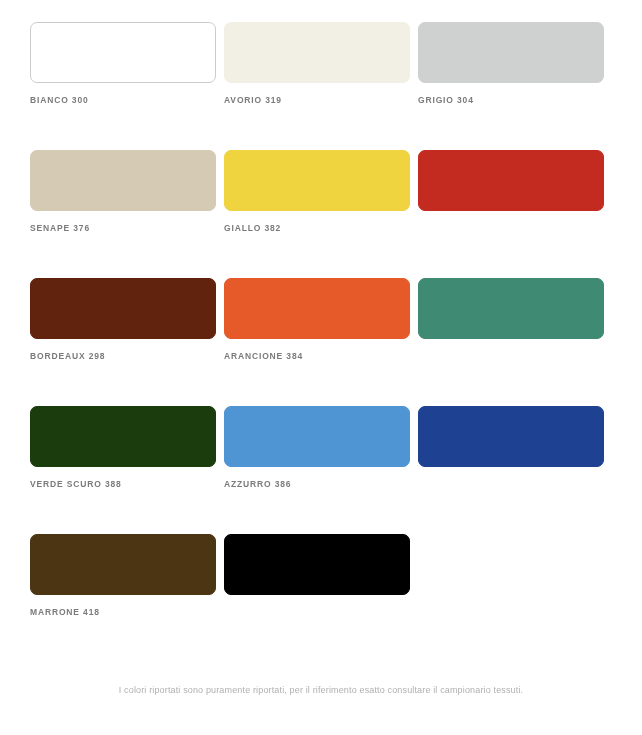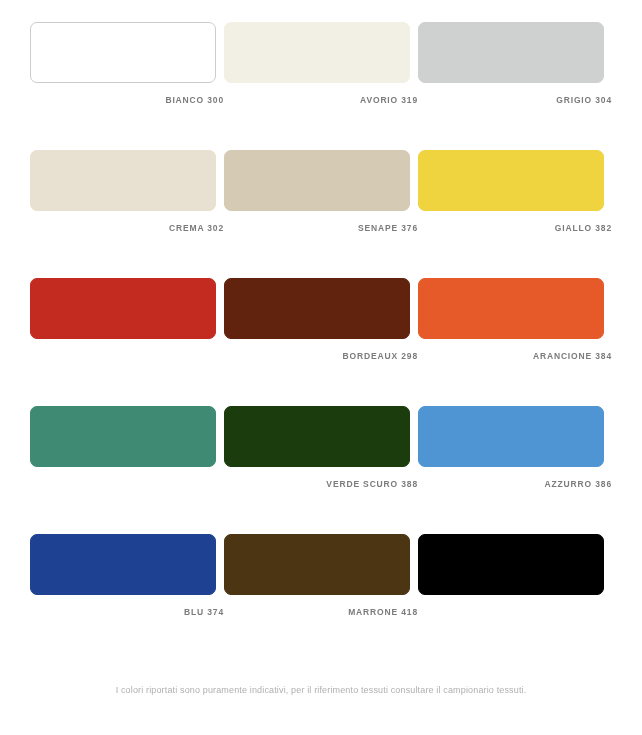--- a/index.html
+++ b/index.html
@@ -28,21 +28,20 @@
     display: flex;
     flex-wrap: wrap;
     align-content: flex-start;
     width: 582px;
   }
 
   .swatch-cell {
     width: 194px;
     margin-bottom: 44px;
     box-sizing: border-box;
-    text-align: right;
   }
 
   .swatch-chip {
     width: 186px;
     height: 61px;
     border-radius: 7px;
     box-sizing: border-box;
     border: 1px solid transparent;
   }
 
@@ -87,24 +86,20 @@
       </div>
       <div class="swatch-cell">
         <div class="swatch-chip" style="background: rgb(242, 240, 229); border-color: rgb(242, 240, 229);"></div>
         <div class="swatch-label">AVORIO 319</div>
       </div>
       <div class="swatch-cell">
         <div class="swatch-chip" style="background: rgb(207, 208, 208); border-color: rgb(207, 208, 208);"></div>
         <div class="swatch-label">GRIGIO 304</div>
       </div>
       <div class="swatch-cell">
-        <div class="swatch-chip" style="background: rgb(232, 224, 208); border-color: rgb(232, 224, 208);"></div>
-        <div class="swatch-label">CREMA 302</div>
-      </div>
-      <div class="swatch-cell">
         <div class="swatch-chip" style="background: rgb(213, 202, 179); border-color: rgb(213, 202, 179);"></div>
         <div class="swatch-label">SENAPE 376</div>
       </div>
       <div class="swatch-cell">
         <div class="swatch-chip" style="background: rgb(239, 211, 63); border-color: rgb(239, 211, 63);"></div>
         <div class="swatch-label">GIALLO 382</div>
       </div>
       <div class="swatch-cell">
         <div class="swatch-chip" style="background: rgb(195, 43, 32); border-color: rgb(195, 43, 32);"></div>
       </div>
@@ -122,26 +117,25 @@
       <div class="swatch-cell">
         <div class="swatch-chip" style="background: rgb(27, 60, 13); border-color: rgb(27, 60, 13);"></div>
         <div class="swatch-label">VERDE SCURO 388</div>
       </div>
       <div class="swatch-cell">
         <div class="swatch-chip" style="background: rgb(79, 149, 211); border-color: rgb(79, 149, 211);"></div>
         <div class="swatch-label">AZZURRO 386</div>
       </div>
       <div class="swatch-cell">
         <div class="swatch-chip" style="background: rgb(30, 66, 145); border-color: rgb(30, 66, 145);"></div>
-        <div class="swatch-label">BLU 374</div>
       </div>
       <div class="swatch-cell">
         <div class="swatch-chip" style="background: rgb(76, 53, 19); border-color: rgb(76, 53, 19);"></div>
         <div class="swatch-label">MARRONE 418</div>
       </div>
       <div class="swatch-cell">
         <div class="swatch-chip" style="background: rgb(0, 0, 0); border-color: rgb(0, 0, 0);"></div>
       </div>
     </div>
 
-  <div class="palette-footer">I colori riportati sono puramente indicativi, per il riferimento tessuti consultare il campionario tessuti.</div>
+  <div class="palette-footer">I colori riportati sono puramente riportati, per il riferimento esatto consultare il campionario tessuti.</div>
 
 </div>
 
 </body></html>

